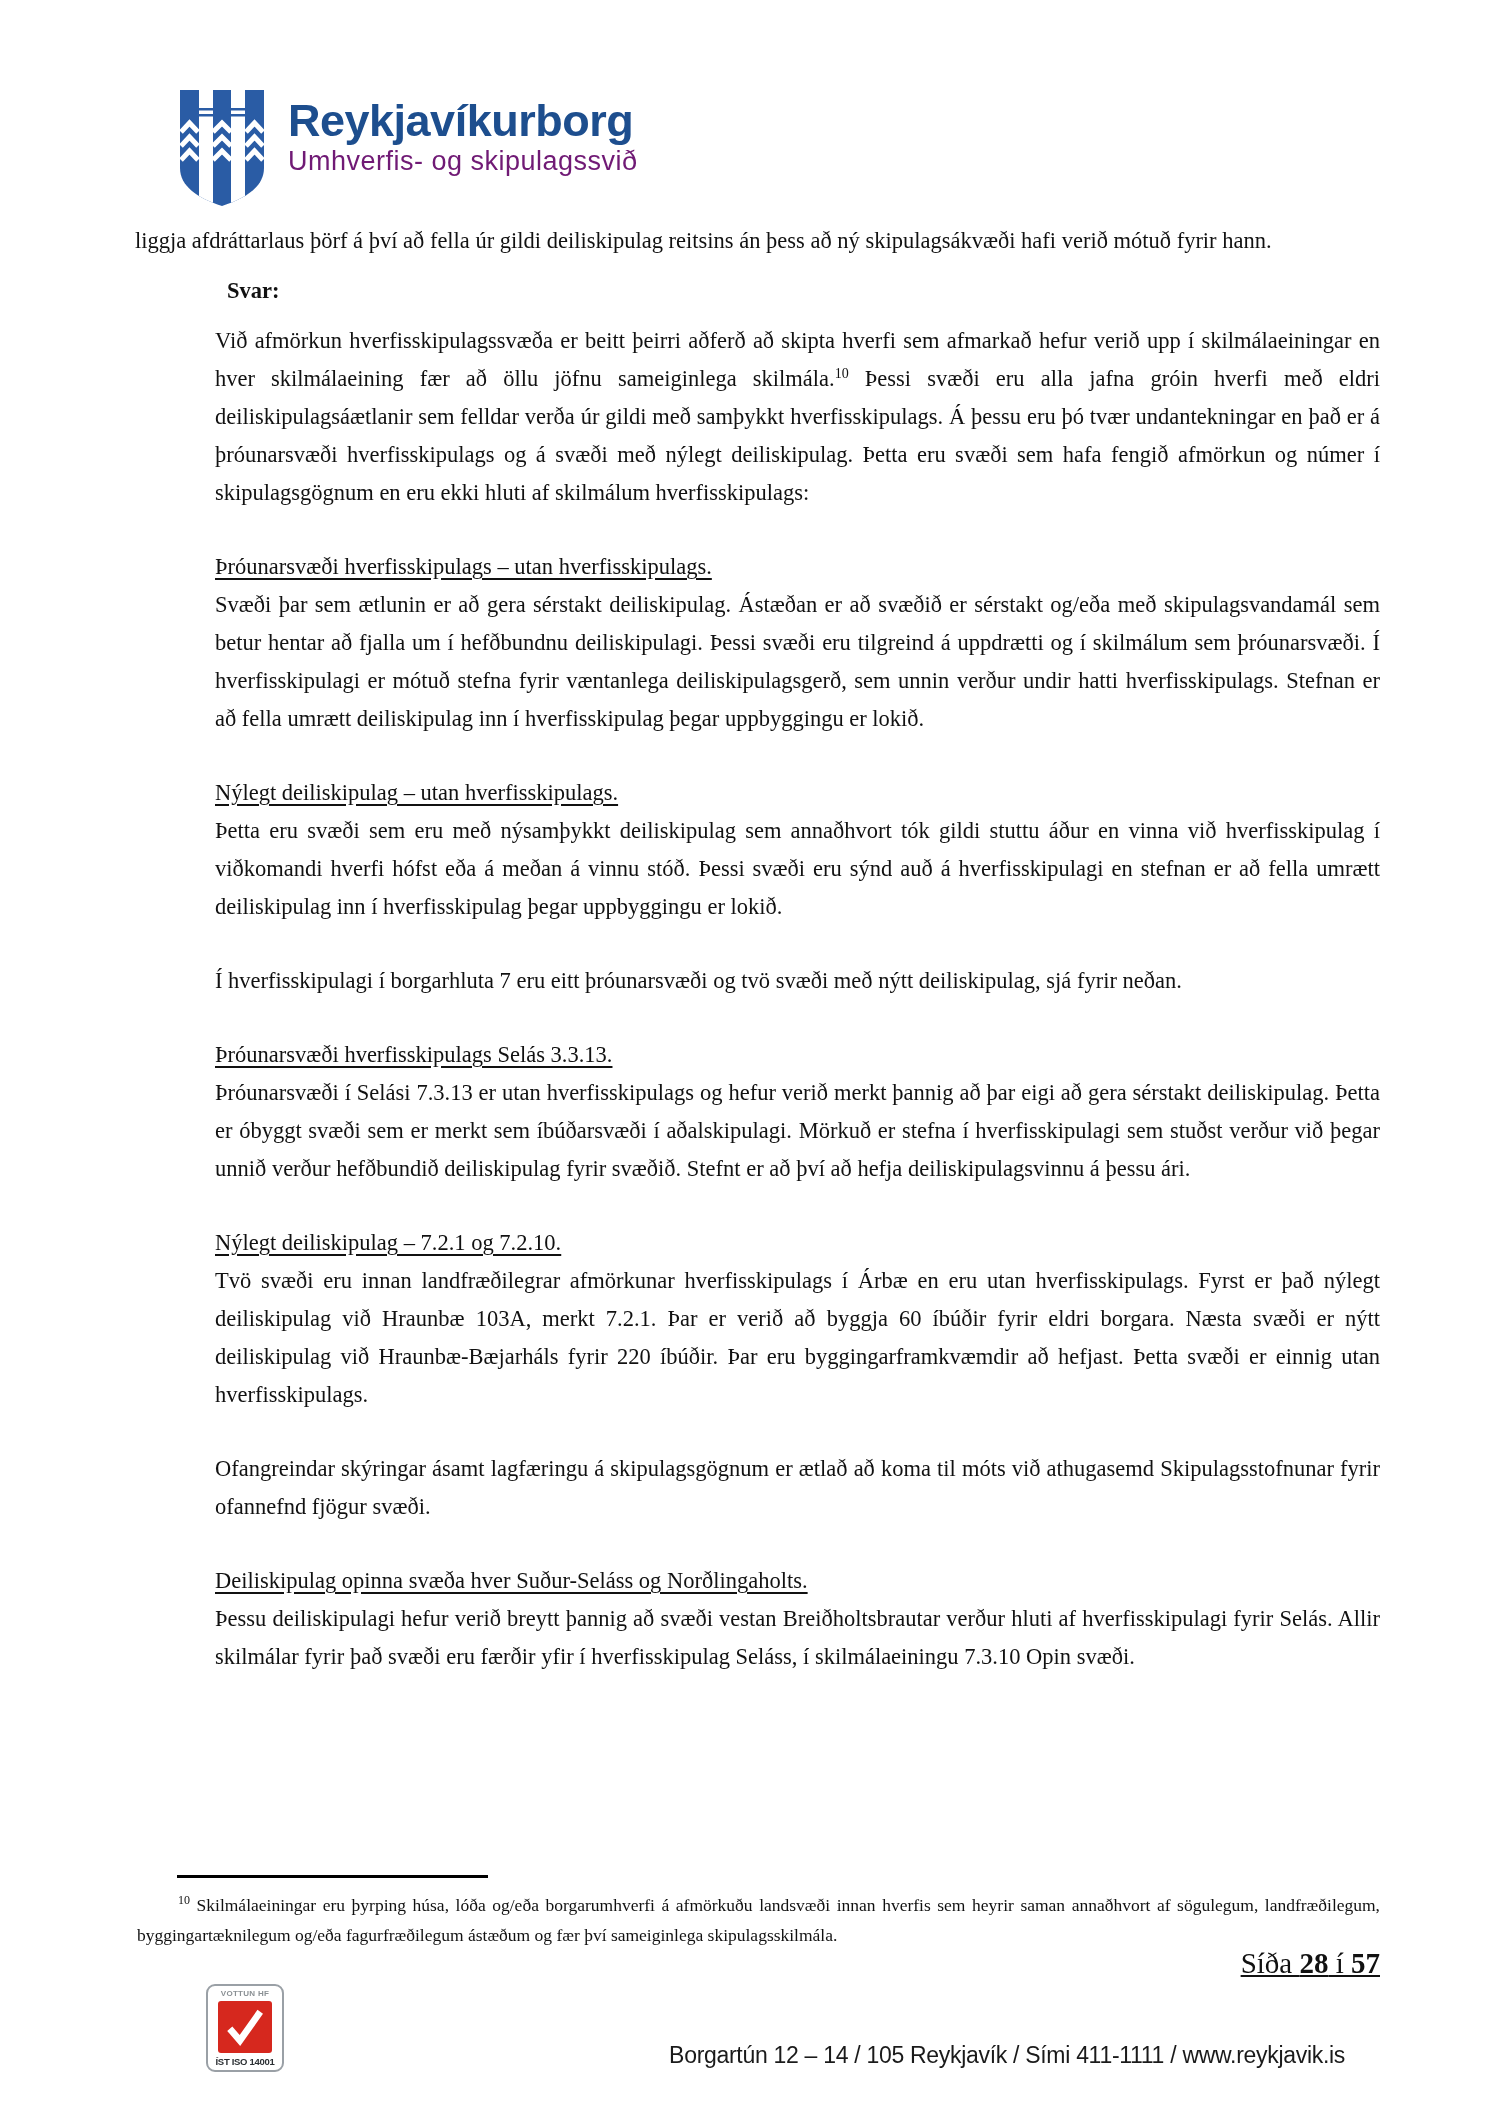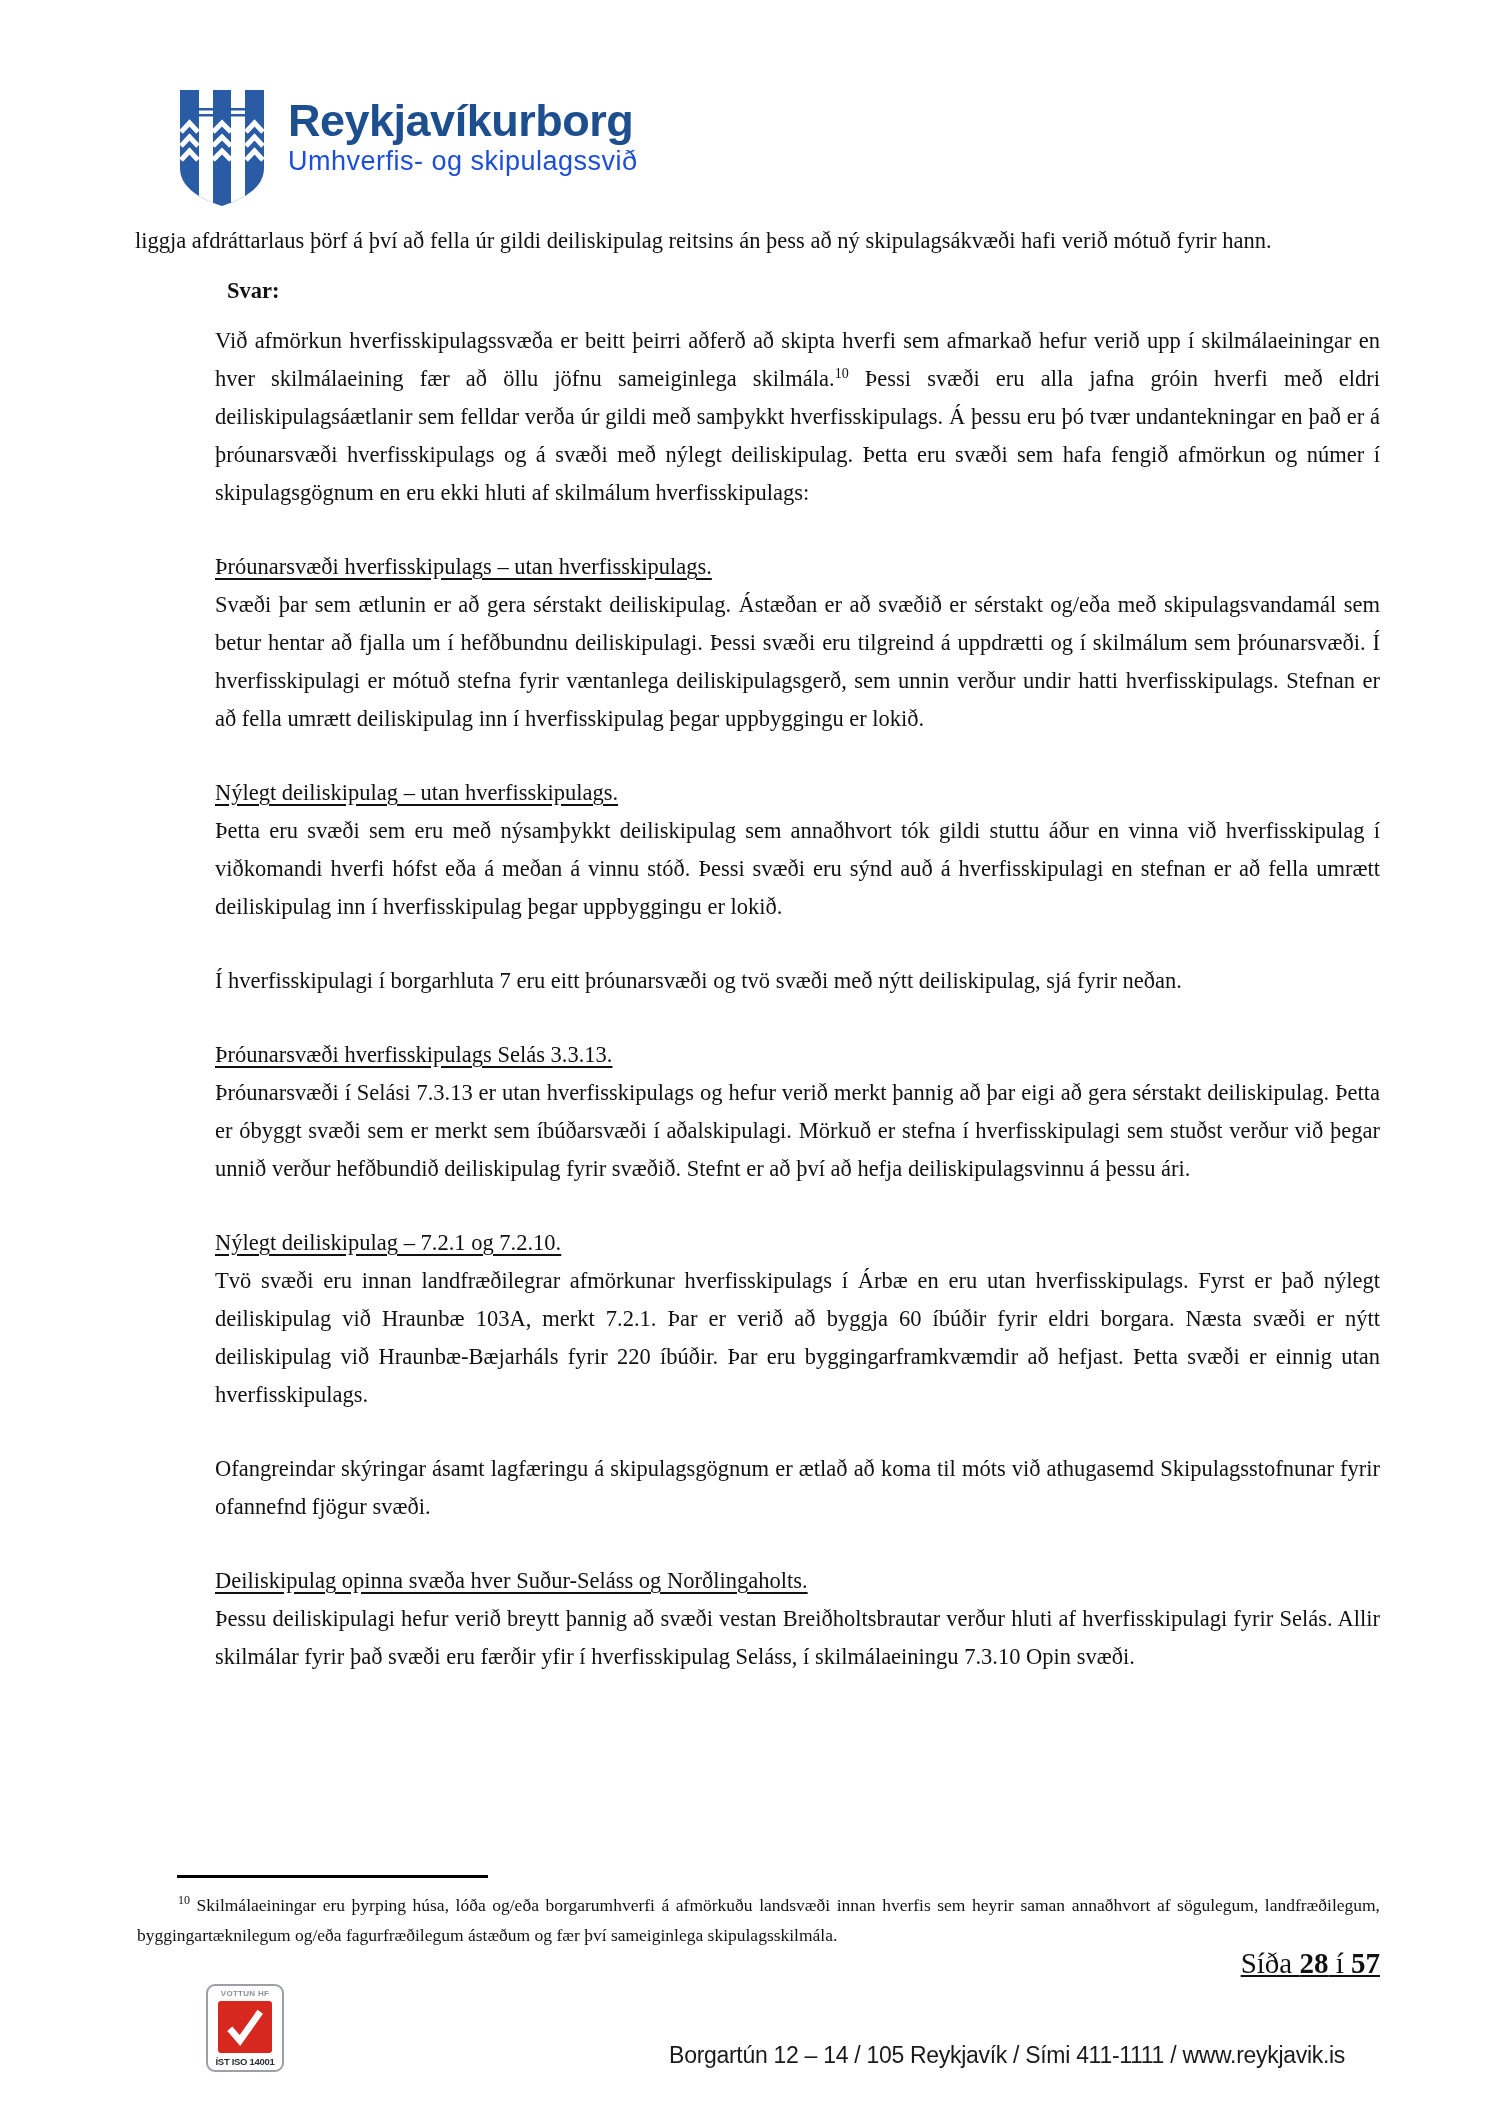--- a/index.html
+++ b/index.html
@@ -8,21 +8,21 @@
     font-family:"Liberation Serif","DejaVu Serif",serif;
     color:#111111;
   }
   .page{position:relative;width:1500px;height:2122px;overflow:hidden;background:#ffffff;}
 
   
   .brand{position:absolute;top:88px;left:178px;display:flex;align-items:flex-start;}
   .brand .shield{width:88px;height:120px;flex:0 0 auto;}
   .brand-text{margin-left:22px;padding-top:10px;font-family:"Liberation Sans","DejaVu Sans",sans-serif;}
   .brand-title{font-size:45px;line-height:46px;font-weight:bold;letter-spacing:-0.5px;color:#1d4e8e;}
-  .brand-sub{font-size:27px;line-height:30px;margin-top:2px;letter-spacing:0.5px;color:#1d4ed8;}
+  .brand-sub{font-size:27px;line-height:30px;margin-top:2px;letter-spacing:0.5px;color:#701a75;}
 
   
   .content{position:absolute;top:222px;left:135px;width:1245px;}
   .body-text{margin:0;font-size:22.5px;line-height:38px;text-align:justify;}
   .intro{margin:0 0 12px 0;}
   .answer{margin-left:80px;}
   .svar-label{margin:12px;font-size:22.5px;line-height:38px;font-weight:bold;}
   .block{margin-top:36px;}
   .block.first{margin-top:0;}
   .section-heading{

